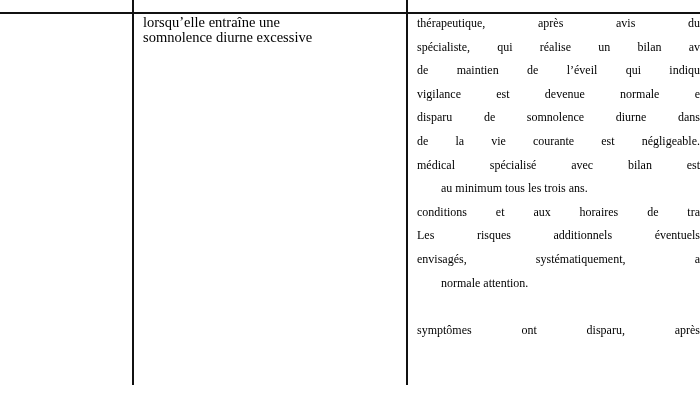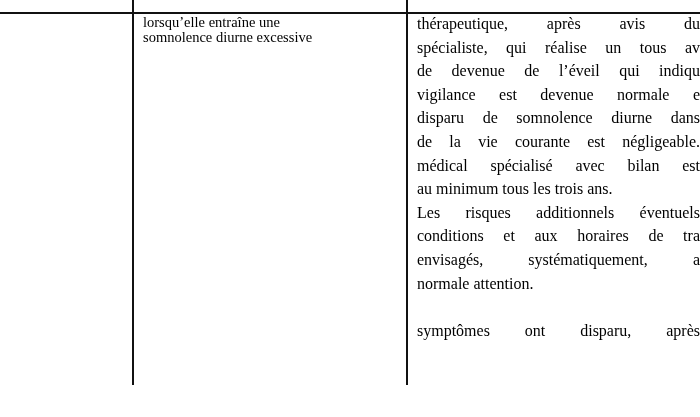--- a/index.html
+++ b/index.html
@@ -41,59 +41,59 @@
     top: 15px;
     width: 252px;
     font-size: 14.5px;
     line-height: 15.2px;
   }
   .cell-decision {
     position: absolute;
     left: 417px;
     top: 12px;
     width: 283px;
-    font-size: 16px;
+    font-size: 12px;
     line-height: 23.6px;
   }
   .tline { white-space: nowrap; }
   .cell-decision .tline { white-space: normal; }
   .cell-decision .tline.justify {
     text-align: justify;
     text-align-last: justify;
     -moz-text-align-last: justify;
   }
-  .cell-decision .tline.left { text-align: left; }
+  .cell-decision .tline.left { text-align: left; margin-left: 24px; }
   .cell-decision .tline.blank { height: 23.6px; }
   .bold { font-weight: bold; }
 </style>
 </head>
 <body>
 
 <div class="canvas">
 
   <div class="vline v1"></div>
   <div class="vline v2"></div>
   <div class="hline h-top"></div>
   <div class="hline h-bottom"></div>
 
   <div class="cell-condition">
     <div class="tline">lorsqu’elle entraîne une</div>
     <div class="tline">somnolence diurne excessive</div>
   </div>
 
   <div class="cell-decision" id="decision-cell">
       <div class="tline justify">thérapeutique, après avis du</div>
-      <div class="tline justify">spécialiste, qui réalise un tous av</div>
-      <div class="tline justify">de devenue de l’éveil qui indiqu</div>
+      <div class="tline justify">spécialiste, qui réalise un bilan av</div>
+      <div class="tline justify">de maintien de l’éveil qui indiqu</div>
       <div class="tline justify">vigilance est devenue normale e</div>
       <div class="tline justify">disparu de somnolence diurne dans</div>
       <div class="tline justify">de la vie courante est négligeable.</div>
       <div class="tline justify">médical spécialisé avec bilan est</div>
       <div class="tline left">au minimum tous les trois ans.</div>
+      <div class="tline justify">conditions et aux horaires de tra</div>
       <div class="tline justify">Les risques additionnels éventuels</div>
-      <div class="tline justify">conditions et aux horaires de tra</div>
       <div class="tline justify">envisagés, systématiquement, a</div>
       <div class="tline left">normale attention.</div>
       <div class="tline blank"></div>
       <div class="tline justify">symptômes ont disparu, après</div>
     </div>
 
 </div>
 
 </body></html>

